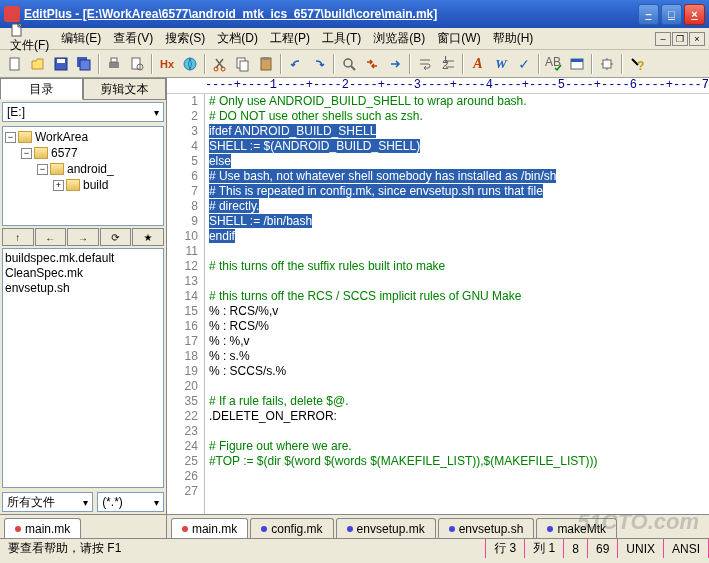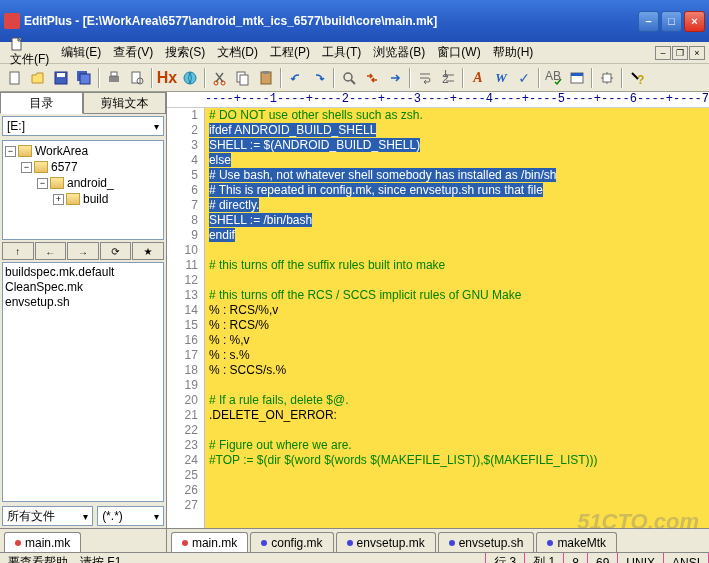--- a/index.html
+++ b/index.html
@@ -1,17 +1,17 @@
 <!DOCTYPE html>
 <html><head>
 <meta charset="utf-8">
 <style>
 * { margin:0; padding:0; box-sizing:border-box; font-family:"Microsoft YaHei","SimSun",sans-serif; font-size:12px; }
 body { background:#ece9d8; width:709px; height:563px; overflow:hidden; position:relative; }
-.titlebar { height:42px; background:linear-gradient(to bottom,#3b77dd 0%,#2a5fc7 50%,#1f4fb7 100%); display:flex; align-items:center; padding:0 4px; color:#fff; }
+.titlebar { height:28px; background:linear-gradient(to bottom,#3b77dd 0%,#2a5fc7 50%,#1f4fb7 100%); display:flex; align-items:center; padding:0 4px; color:#fff;text-decoration:underline; }
 .titlebar .appicon { width:16px; height:16px; background:#d44; border-radius:2px; margin-right:4px; }
 .titlebar .title { flex:1; font-weight:bold; font-size:12px; white-space:nowrap; overflow:hidden; }
 .winbtns { display:flex; gap:2px; }
 .winbtn { width:21px; height:21px; border-radius:3px; display:flex; align-items:center; justify-content:center; font-family:Arial; font-size:11px; font-weight:bold; cursor:pointer; }
 .winbtn.min,.winbtn.max { background:linear-gradient(#6fa3e8,#3a6fc8); color:#fff; border:1px solid #2a5fb0; }
 .winbtn.close { background:linear-gradient(#f08070,#e03020); color:#fff; border:1px solid #b02010; }
 .menubar { height:22px; background:#ece9d8; display:flex; align-items:center; padding:0 4px; border-bottom:1px solid #c0c0b0; }
 .menuitem { padding:2px 6px; cursor:pointer; }
 .menubar .mdibtns { margin-left:auto; display:flex; gap:1px; }
 .mdibtn { width:16px; height:14px; background:#ece9d8; border:1px solid #888; font-size:9px; display:flex; align-items:center; justify-content:center; cursor:pointer; }
@@ -29,21 +29,21 @@
 .treerow { display:flex; align-items:center; height:16px; white-space:nowrap; cursor:pointer; }
 .treetoggle { width:11px; height:11px; border:1px solid #888; font-size:9px; line-height:9px; text-align:center; margin-right:2px; background:#fff; }
 .foldericon { width:14px; height:12px; background:linear-gradient(#ffe9a0,#e8c060); border:1px solid #c0a040; margin-right:3px; }
 .sidenav { display:flex; height:18px; margin:0 2px; gap:1px; }
 .navbtn { flex:1; border:1px solid #888; background:#ece9d8; font-size:10px; display:flex; align-items:center; justify-content:center; cursor:pointer; }
 .filelist { background:#fff; margin:2px; border:1px solid #7f9db9; flex:1; padding:2px; font-family:"Courier New",monospace; font-size:12px; overflow:auto; }
 .filerow { height:15px; cursor:pointer; }
 .filterrow { display:flex; margin:2px; gap:4px; }
 .filtercombo { flex:1; height:20px; border:1px solid #7f9db9; background:#fff; display:flex; align-items:center; padding:0 4px; }
 .filtercombo::after { content:"▾"; margin-left:auto; font-size:10px; }
-.editor { flex:1; display:flex; flex-direction:column; background:#fde047; }
+.editor { flex:1; display:flex; flex-direction:column; background:#ffffff; }
 .ruler { height:16px; background:#fff; font-family:"Courier New",monospace; font-size:12px; color:#008; white-space:pre; overflow:hidden; padding-left:38px; border-bottom:1px solid #ccc; cursor:default; }
 .codearea { flex:1; display:flex; overflow:auto; font-family:"Courier New",monospace; font-size:12px; line-height:15px; }
 .gutter { width:38px; background:#fff; text-align:right; padding-right:6px; color:#808080; border-right:1px solid #c0c0c0; }
 .gutter div { height:15px; }
 .code { flex:1; padding-left:4px; }
 .code div { height:15px; white-space:pre; }
 .hl { background:#2a5fb0; color:#fff; }
 .comment { color:#008000; }
 .doctabs { height:24px; background:#ece9d8; border-top:1px solid #888; display:flex; align-items:flex-end; padding:0 4px;text-align:right; }
 .doctab { height:20px; padding:0 10px; border:1px solid #888; border-bottom:none; background:#ece9d8; margin-right:2px; display:flex; align-items:center; cursor:pointer; border-radius:3px 3px 0 0; font-size:11px; }
@@ -122,21 +122,21 @@
       </svg>
     </div>
   <div class="tbtn">
       <svg width="16" height="16">
         <rect x="3" y="2" width="8" height="11" fill="#fff" stroke="#666"></rect>
         <circle cx="11" cy="11" r="3" fill="none" stroke="#666"></circle>
       </svg>
     </div>
   <div class="tsep"></div>
   <div class="tbtn">
-      <span style="color:#c04000;font-weight:bold;font-size:16px">Hx</span>
+      <span style="color:#c04000;font-weight:bold;font-size:11px">Hx</span>
     </div>
   <div class="tbtn">
       <svg width="16" height="16">
         <circle cx="8" cy="8" r="6" fill="#60c0e0" stroke="#2080a0"></circle>
         <path d="M8 2 Q5 8 8 14 Q11 8 8 2" fill="none" stroke="#2080a0"></path>
       </svg>
     </div>
   <div class="tsep"></div>
   <div class="tbtn">
       <svg width="16" height="16">
@@ -314,29 +314,30 @@
           <div>11</div>
           <div>12</div>
           <div>13</div>
           <div>14</div>
           <div>15</div>
           <div>16</div>
           <div>17</div>
           <div>18</div>
           <div>19</div>
           <div>20</div>
-          <div>21</div>
+          <div>35</div>
           <div>22</div>
           <div>23</div>
           <div>24</div>
           <div>25</div>
           <div>26</div>
           <div>27</div>
         </div>
       <div class="code" id="code">
+          <div><span class="comment"># Only use ANDROID_BUILD_SHELL to wrap around bash.</span></div>
           <div><span class="comment"># DO NOT use other shells such as zsh.</span></div>
           <div><span class="hl">ifdef ANDROID_BUILD_SHELL</span></div>
           <div><span class="hl">SHELL := $(ANDROID_BUILD_SHELL)</span></div>
           <div><span class="hl">else</span></div>
           <div><span class="hl"># Use bash, not whatever shell somebody has installed as /bin/sh</span></div>
           <div><span class="hl"># This is repeated in config.mk, since envsetup.sh runs that file</span></div>
           <div><span class="hl"># directly.</span></div>
           <div><span class="hl">SHELL := /bin/bash</span></div>
           <div><span class="hl">endif</span></div>
           <div><span></span></div>

